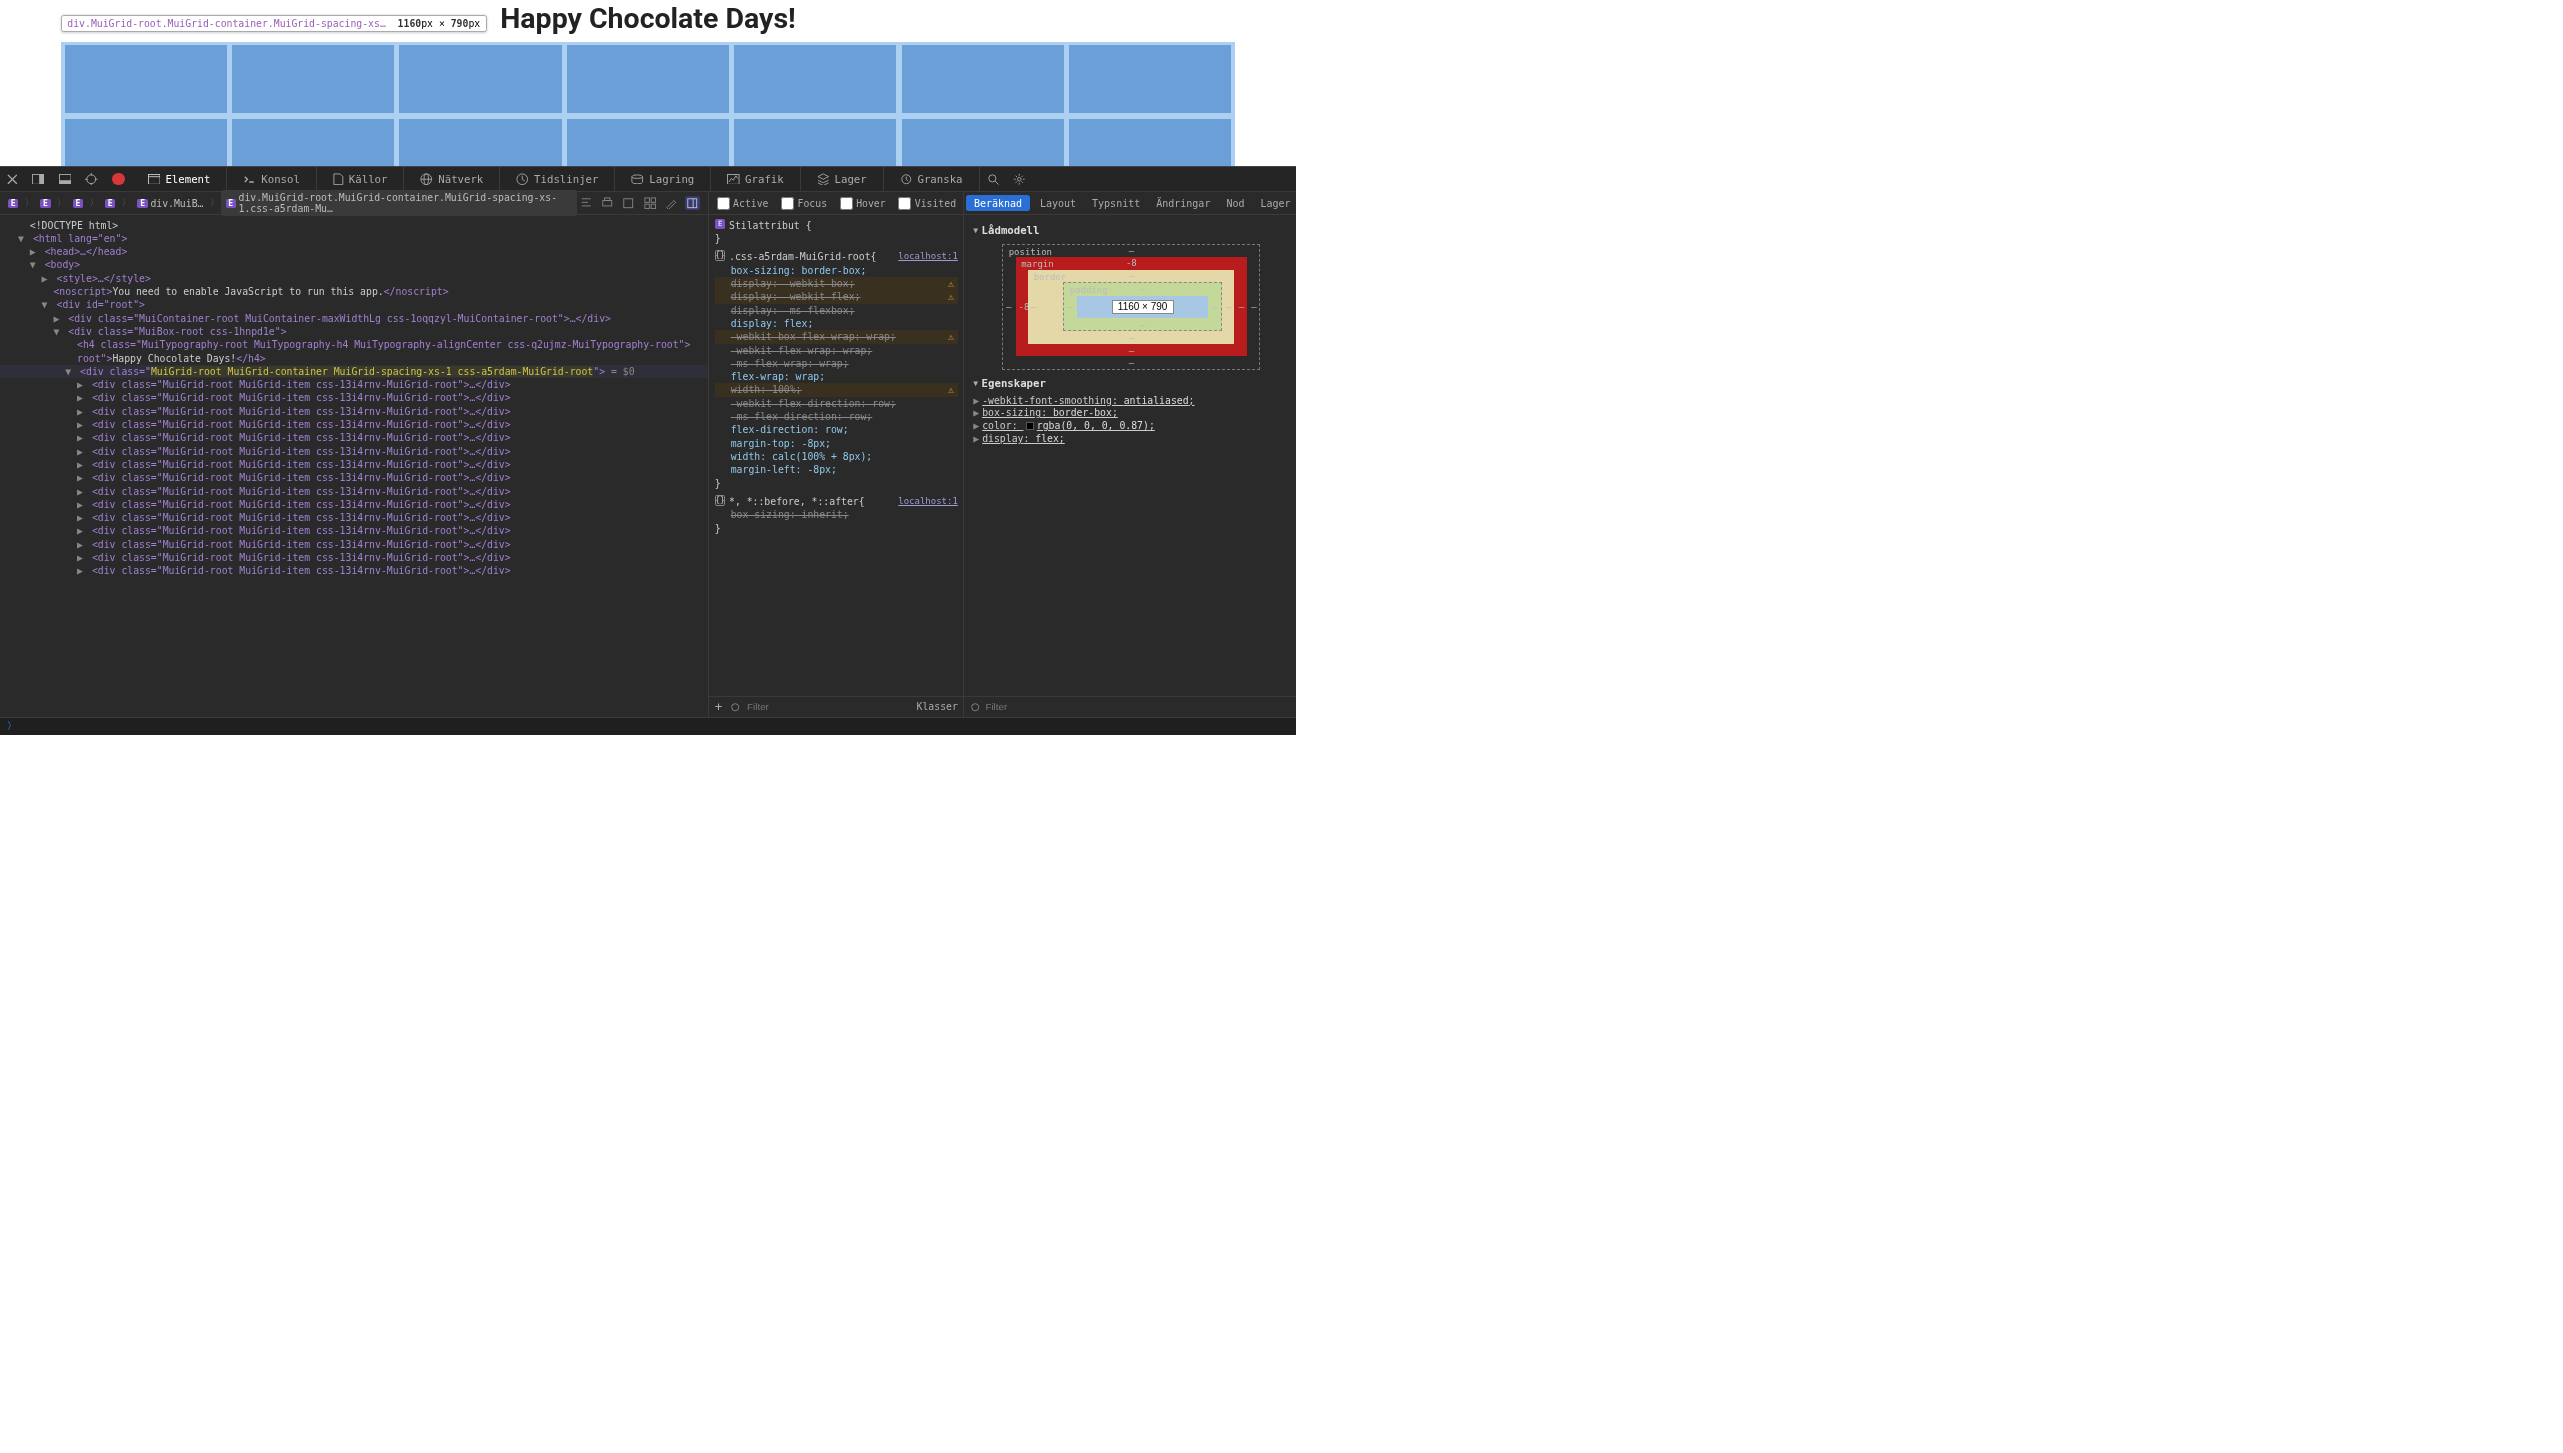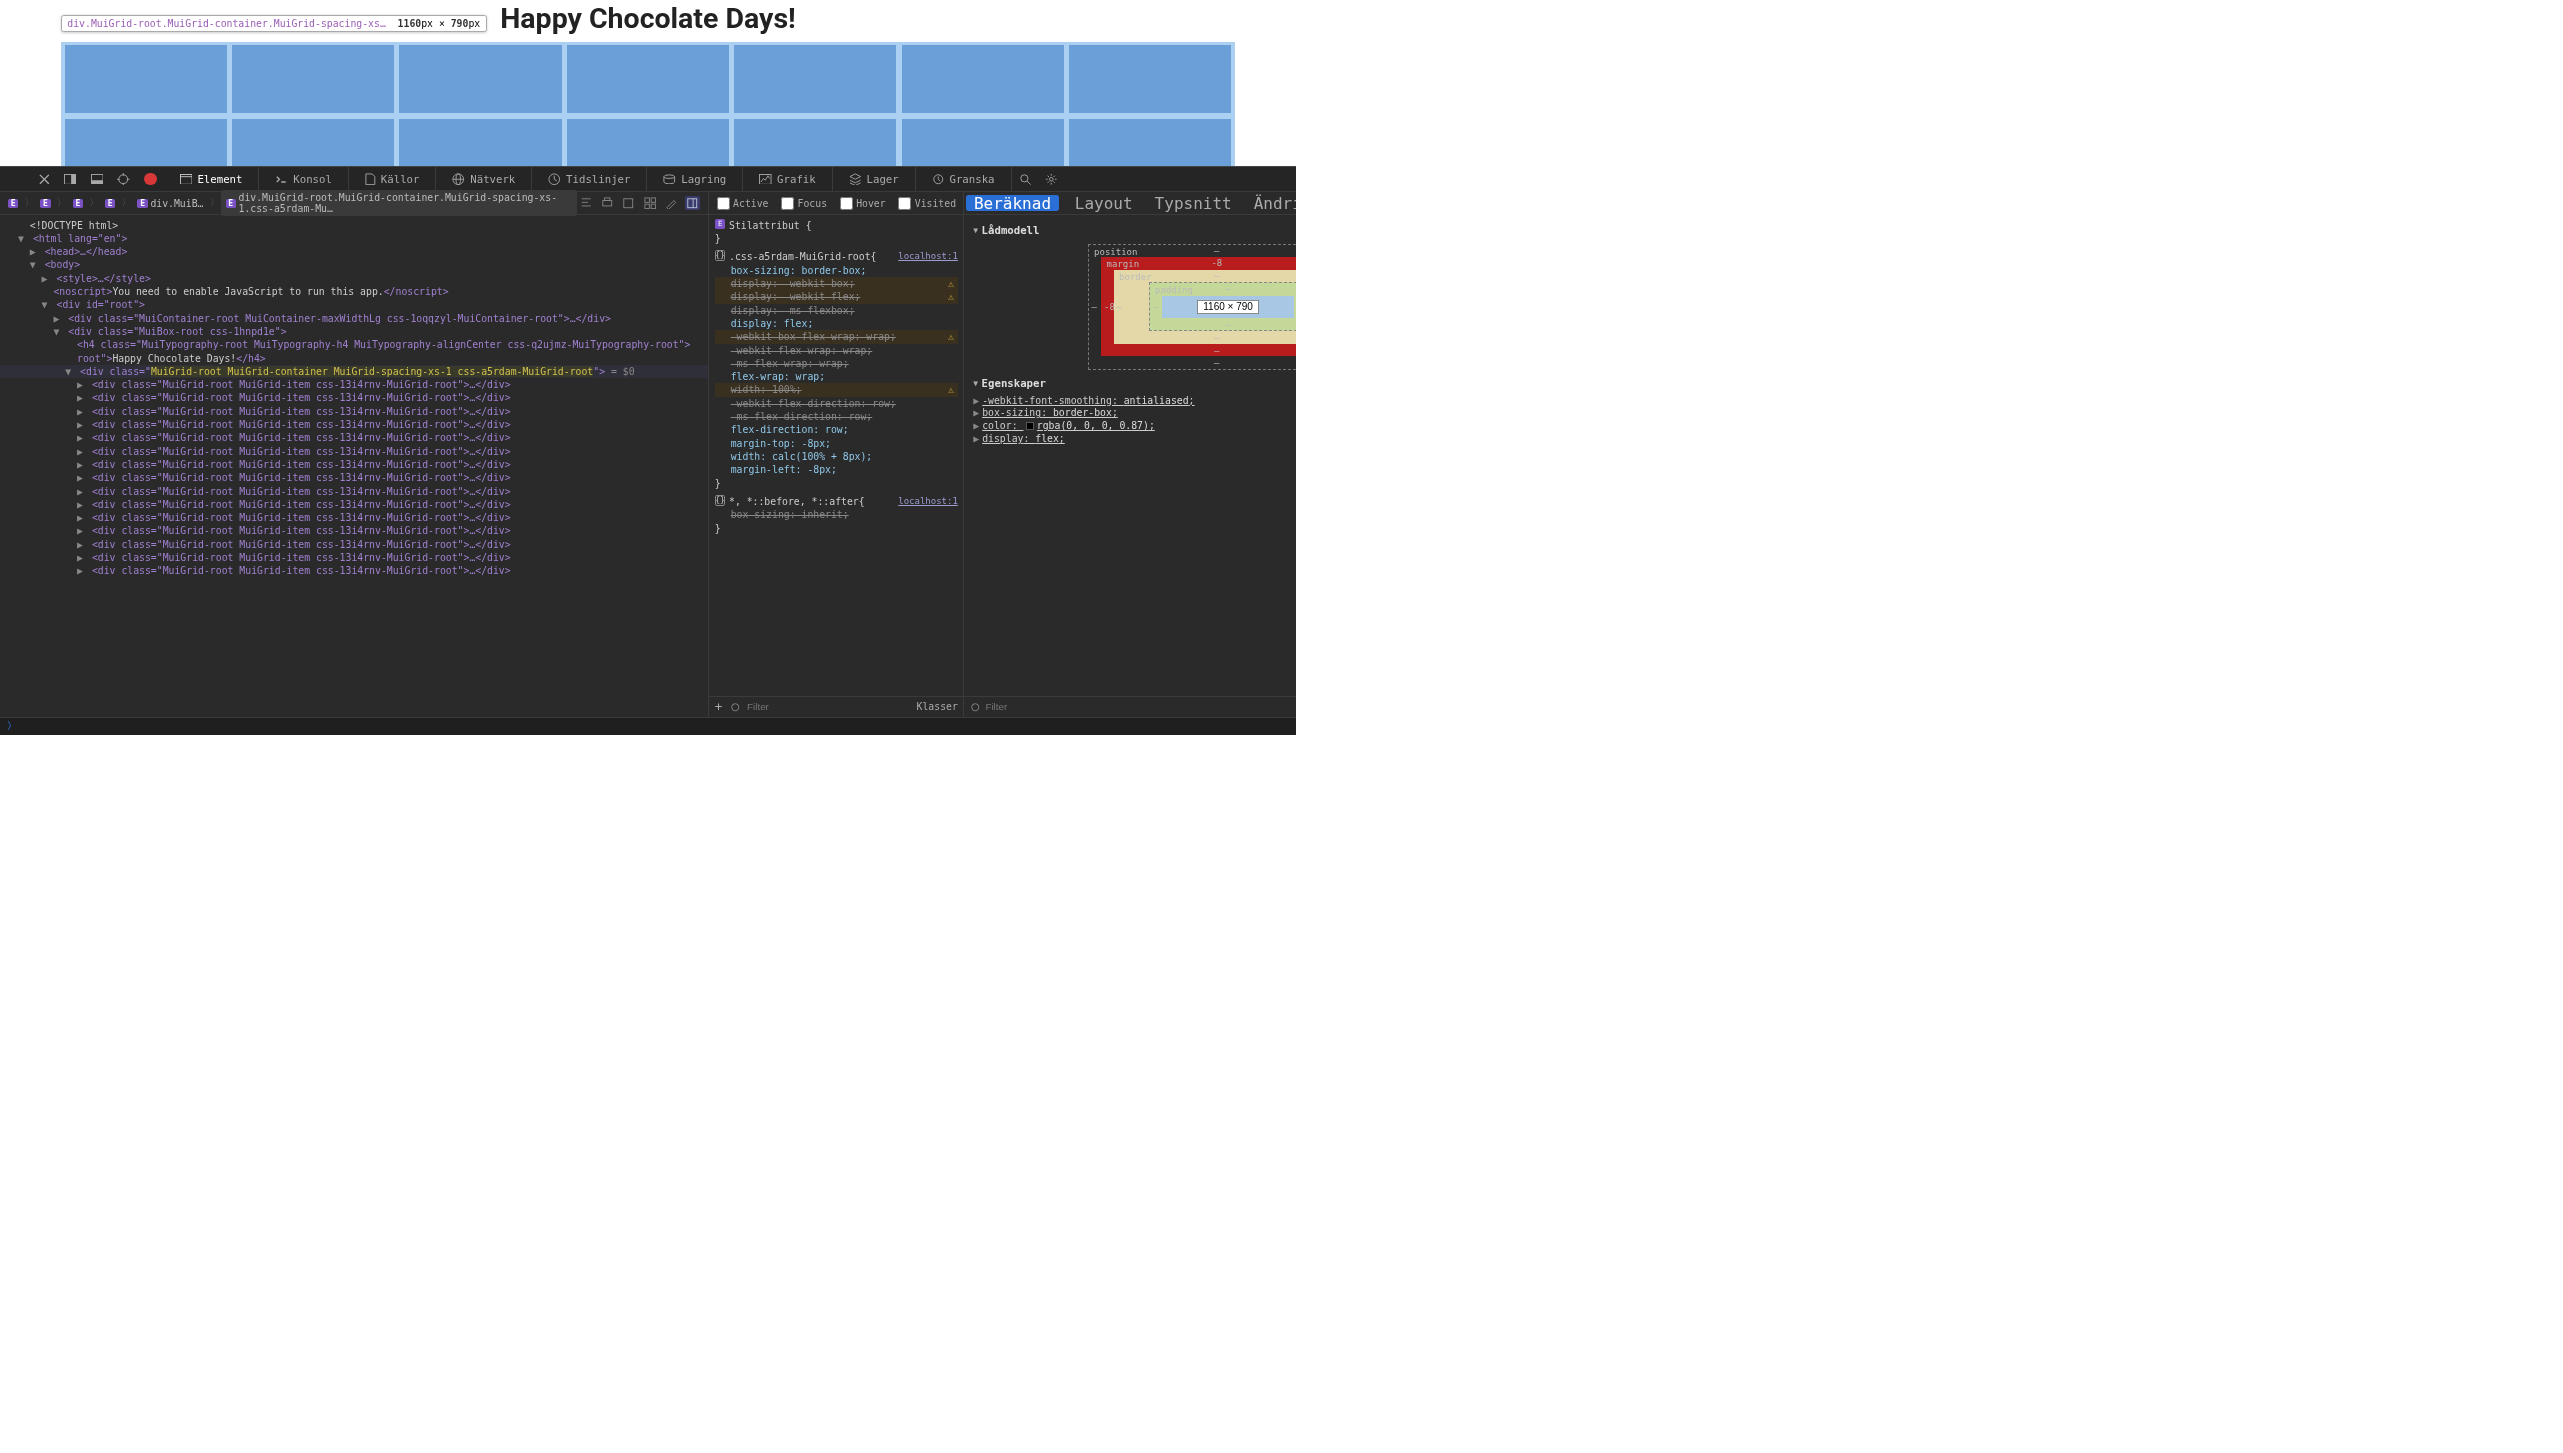--- a/index.html
+++ b/index.html
@@ -66,21 +66,20 @@
   display: flex;
   flex-direction: column;
   border-top: 0.9px solid #444;
 }
 .dt-tabs {
   display: flex;
   align-items: center;
   background: #252525;
   border-bottom: 0.9px solid #3a3a3a;
   height: 25px;
-  padding-left: 32px;
 }
 .dt-tab, .dt-icon {
   padding: 0 16px;
   height: 25px;
   display: flex;
   align-items: center;
   gap: 5.3px;
   color: #aaa;
   border-right: 0.9px solid #3a3a3a;
   cursor: pointer;
@@ -231,22 +230,21 @@
 .dt-right {
   flex: 1;
   display: flex;
   flex-direction: column;
 }
 .r-tabs {
   display: flex;
   height: 23px;
   align-items: center;
   border-bottom: 0.9px solid #3a3a3a;
-  font-size: 16px;
-  gap: 6px;
+  font-size: 10px;
 }
 .r-tab {
   padding: 0 8px;
   height: 23px;
   display: flex;
   align-items: center;
   color: #aaa;
   cursor: pointer;
 }
 .r-tab.active {

